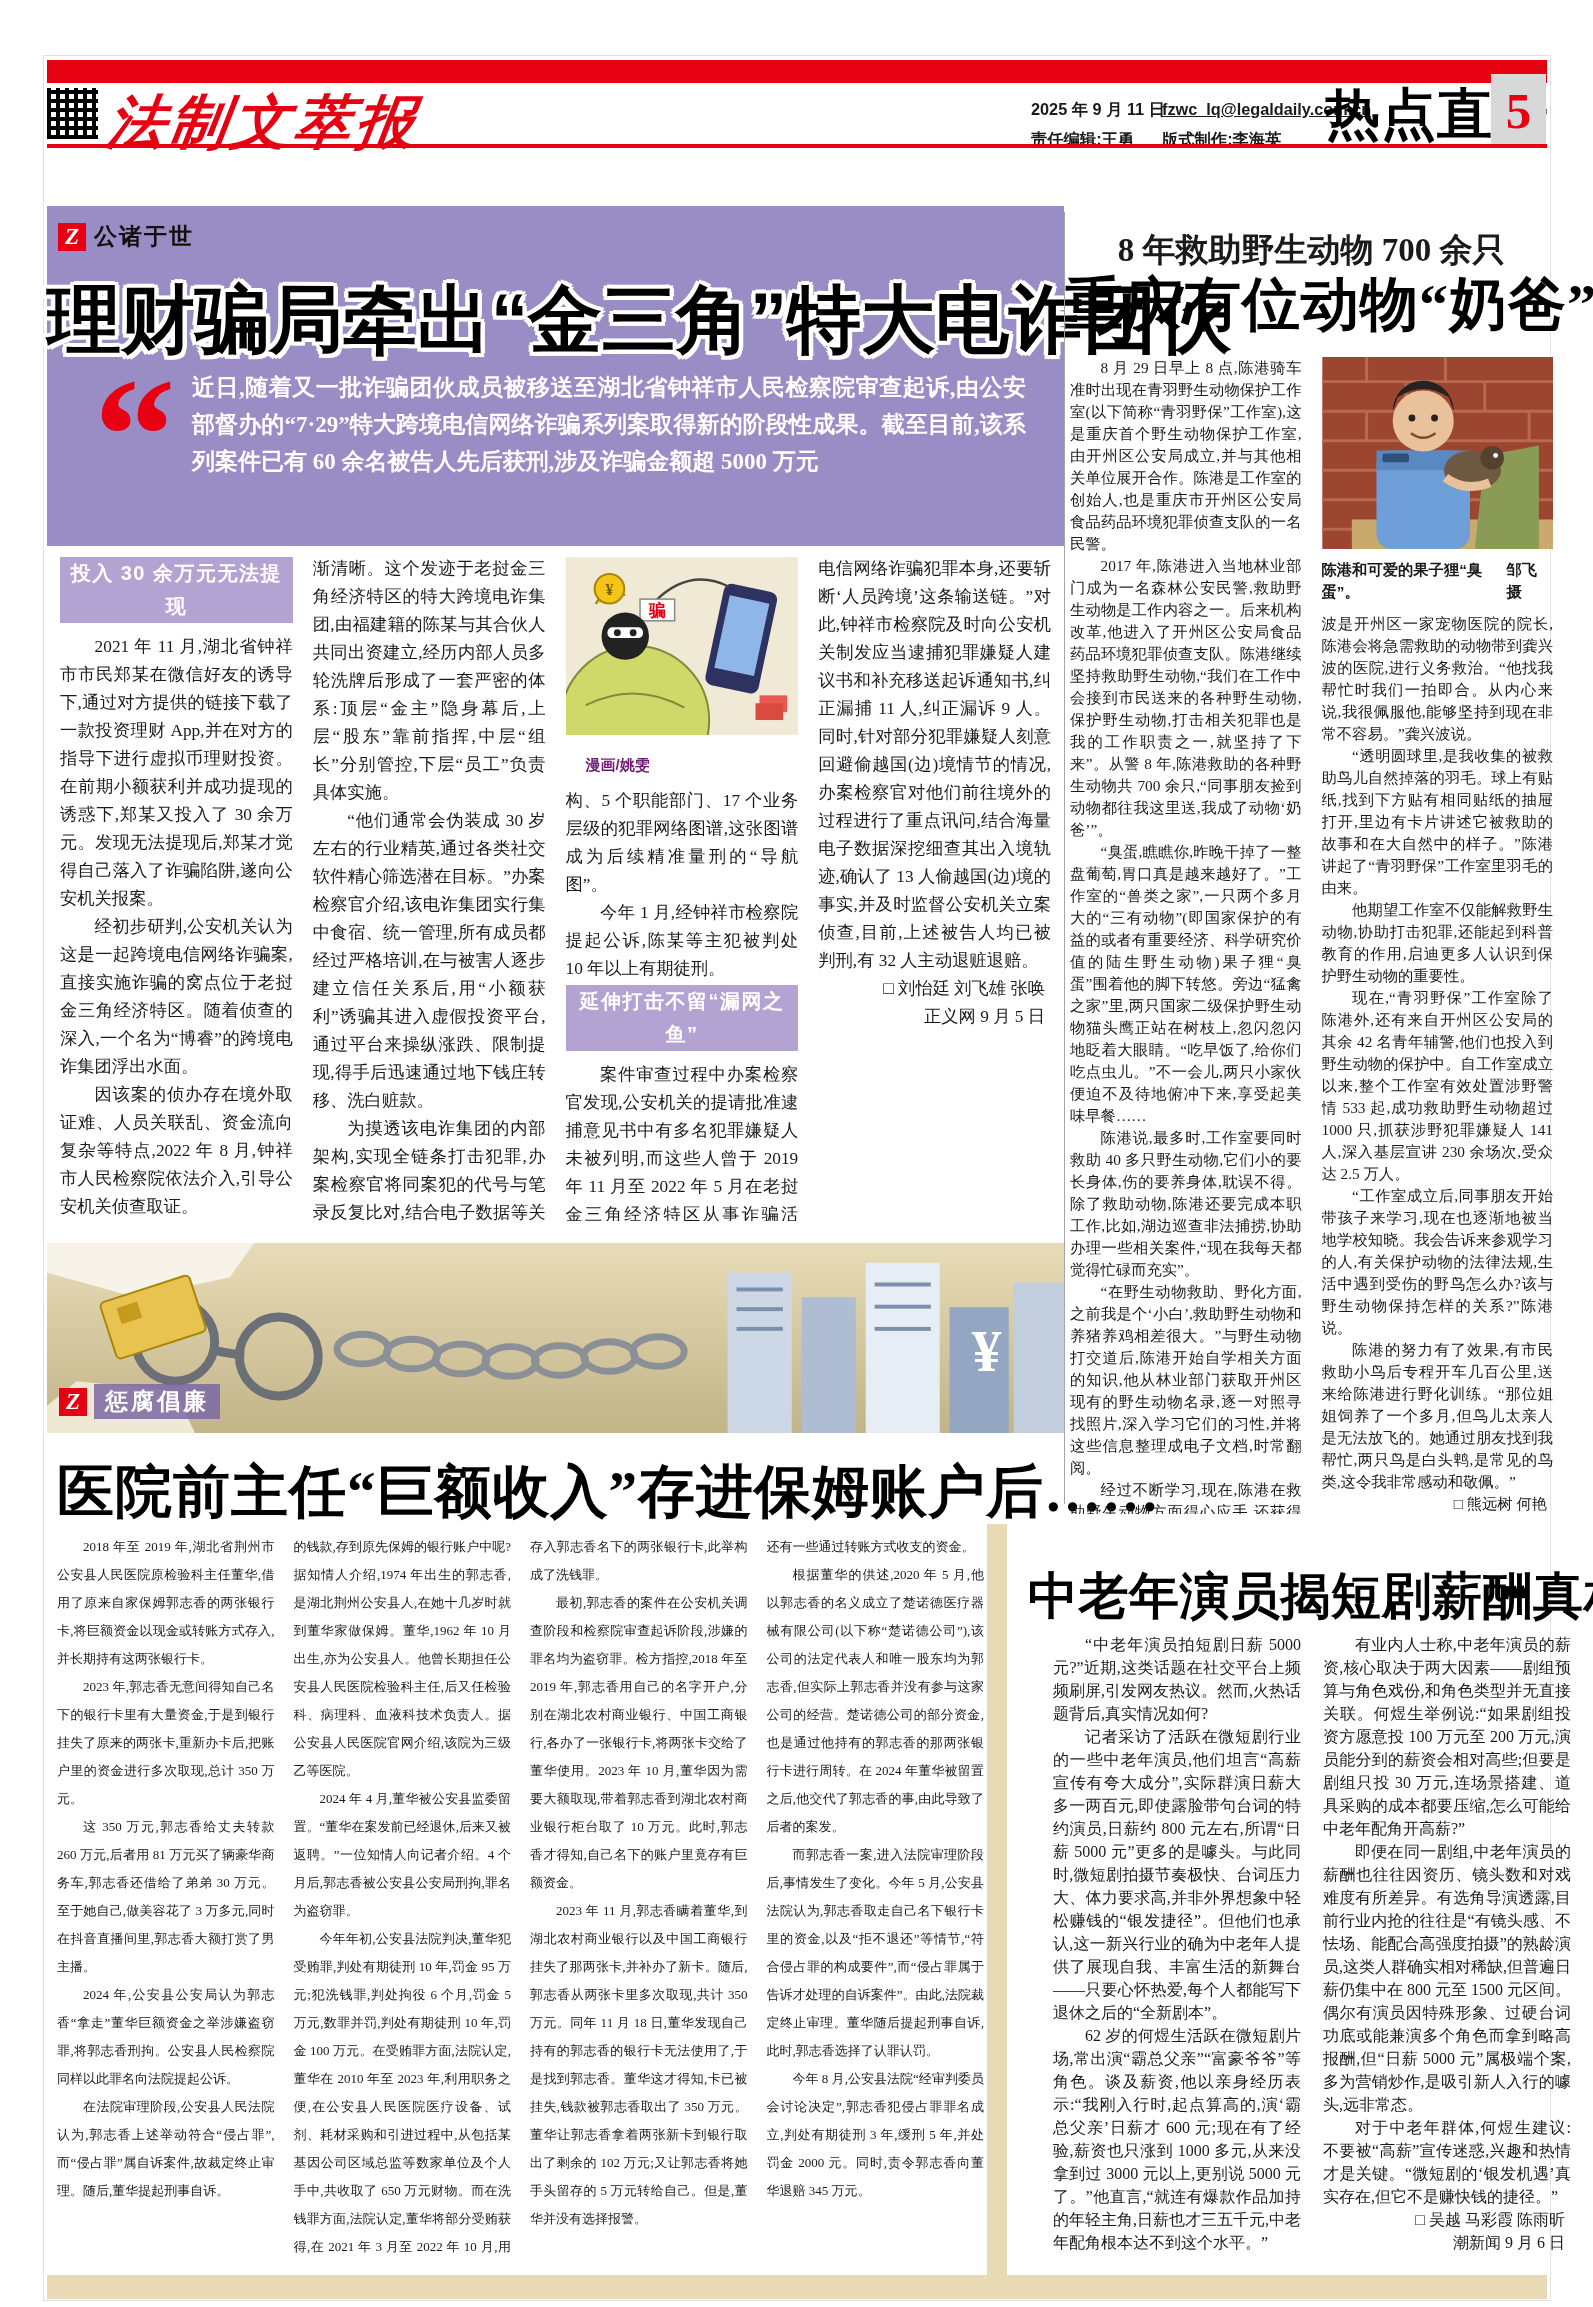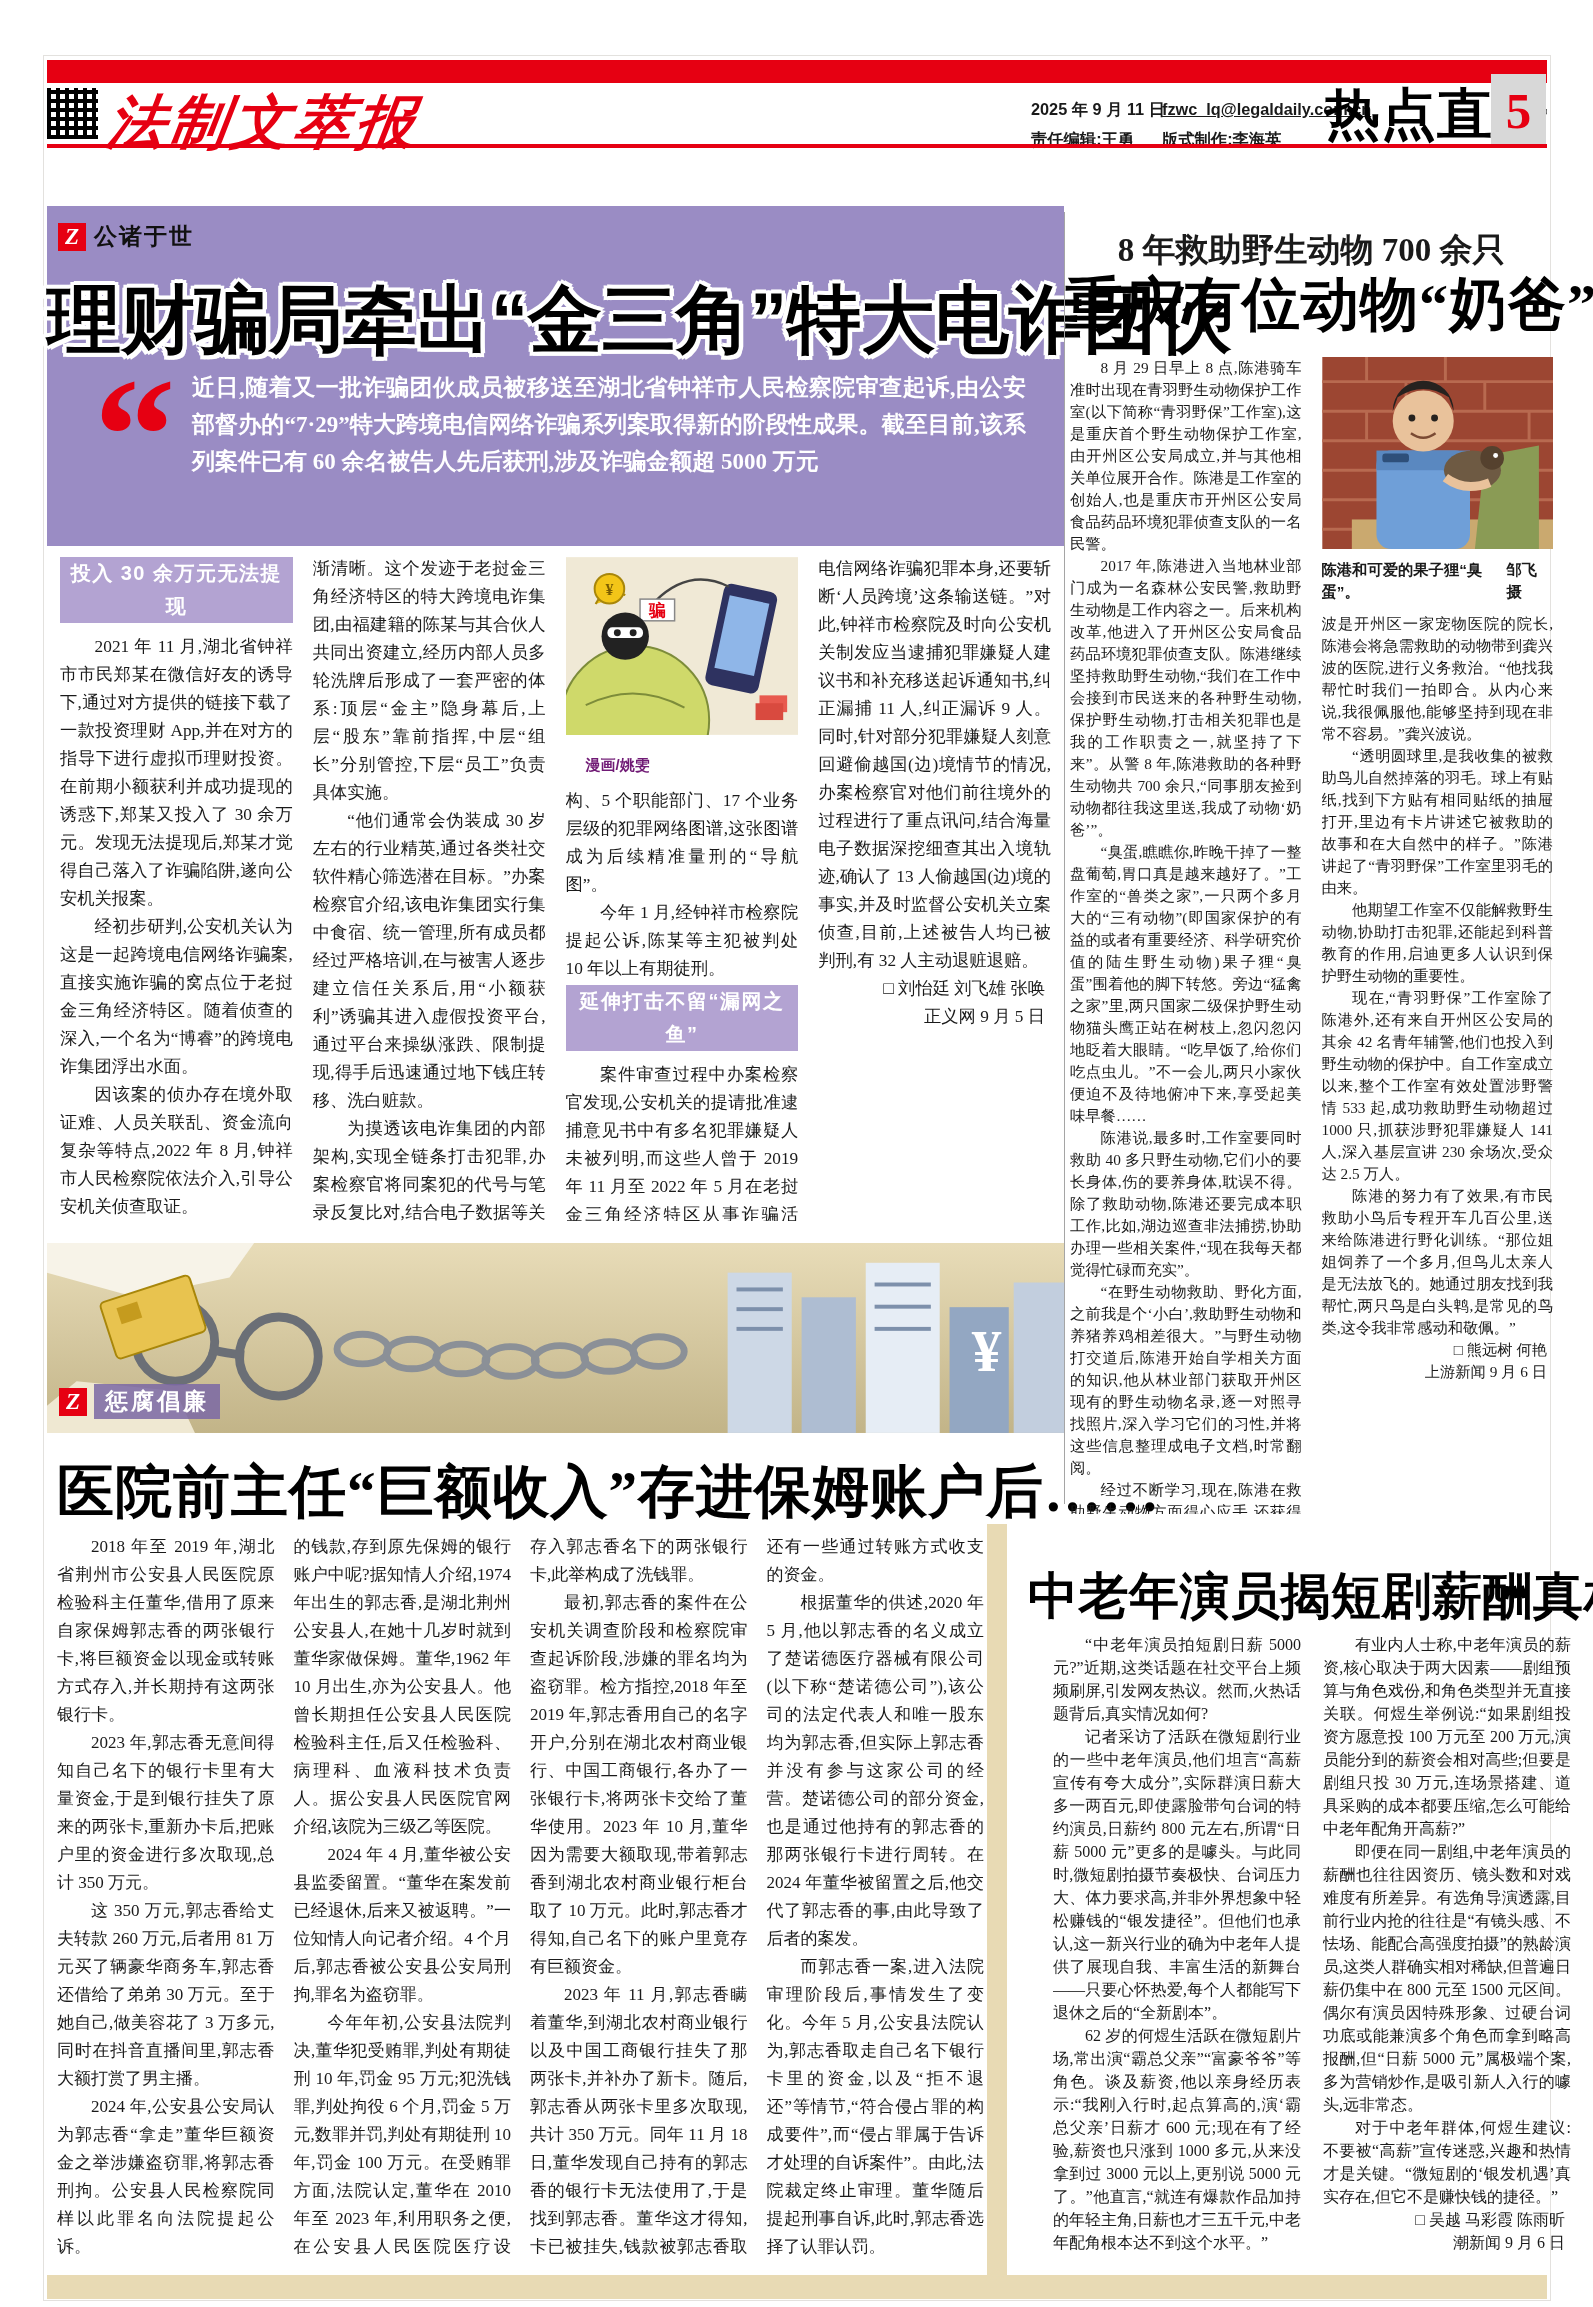--- a/index.html
+++ b/index.html
@@ -60,21 +60,21 @@
   .banner{left:47px;top:1243px;width:1017px;height:190px;overflow:hidden;}
   .banner-label{position:absolute;left:12px;bottom:14px;display:flex;align-items:center;gap:7px;}
   .banner-label-text{background:rgba(122,103,165,0.85);color:#fff;font-weight:900;
                      font-family:"Liberation Sans","DejaVu Sans",sans-serif;
                      font-size:23px;letter-spacing:3px;padding:2px 11px;}
 
   
   .hosp-headline{left:57px;top:1454px;width:991px;text-align:center;font-size:57px;
                  font-weight:900;letter-spacing:1px;white-space:nowrap;color:#000;}
   .hosp-body{left:57px;top:1533px;width:927px;height:725px;display:flex;gap:19px;overflow:hidden;}
-  .hosp-col{width:218px;font-size:17px;line-height:28px;overflow:hidden;}
+  .hosp-col{width:218px;font-size:13px;line-height:28px;overflow:hidden;}
 
   
   .ani-kicker{left:1070px;top:228px;width:483px;text-align:center;
               font-size:33px;font-weight:900;white-space:nowrap;}
   .ani-headline{left:1065px;top:266px;width:493px;text-align:center;font-size:58px;
                 font-weight:900;letter-spacing:1px;white-space:nowrap;color:#000;}
   .ani-body{left:1070px;top:357px;width:483px;height:1157px;display:flex;gap:20px;overflow:hidden;}
   .ani-col{width:232px;font-size:15.3px;line-height:22px;overflow:hidden;}
   .photo-fig{width:100%;margin:0 0 3px 0;}
   .photo-cap{display:flex;justify-content:space-between;font-family:"Liberation Sans","DejaVu Sans",sans-serif;
@@ -306,20 +306,21 @@
       </div>
       <div class="photo-cap">
         <span>陈港和可爱的果子狸“臭蛋”。</span>
         <span>邹飞 摄</span>
       </div>
       <div>
           <div class="para cont">波是开州区一家宠物医院的院长,陈港会将急需救助的动物带到龚兴波的医院,进行义务救治。“他找我帮忙时我们一拍即合。从内心来说,我很佩服他,能够坚持到现在非常不容易。”龚兴波说。</div>
           <div class="para">“透明圆球里,是我收集的被救助鸟儿自然掉落的羽毛。球上有贴纸,找到下方贴有相同贴纸的抽屉打开,里边有卡片讲述它被救助的故事和在大自然中的样子。”陈港讲起了“青羽野保”工作室里羽毛的由来。</div>
           <div class="para">他期望工作室不仅能解救野生动物,协助打击犯罪,还能起到科普教育的作用,启迪更多人认识到保护野生动物的重要性。</div>
           <div class="para">现在,“青羽野保”工作室除了陈港外,还有来自开州区公安局的其余 42 名青年辅警,他们也投入到野生动物的保护中。自工作室成立以来,整个工作室有效处置涉野警情 533 起,成功救助野生动物超过 1000 只,抓获涉野犯罪嫌疑人 141 人,深入基层宣讲 230 余场次,受众达 2.5 万人。</div>
+          <div class="para">“工作室成立后,同事朋友开始带孩子来学习,现在也逐渐地被当地学校知晓。我会告诉来参观学习的人,有关保护动物的法律法规,生活中遇到受伤的野鸟怎么办?该与野生动物保持怎样的关系?”陈港说。</div>
           <div class="para">陈港的努力有了效果,有市民救助小鸟后专程开车几百公里,送来给陈港进行野化训练。“那位姐姐饲养了一个多月,但鸟儿太亲人是无法放飞的。她通过朋友找到我帮忙,两只鸟是白头鹎,是常见的鸟类,这令我非常感动和敬佩。”</div>
           <div class="byline">□ 熊远树 何艳</div>
           <div class="byline">上游新闻 9 月 6 日</div>
         </div>
     </div>
   </div>
 
   <div class="abs drama-headline">中老年演员揭短剧薪酬真相</div>
   <div class="abs drama-body">
     <div class="drama-col">

